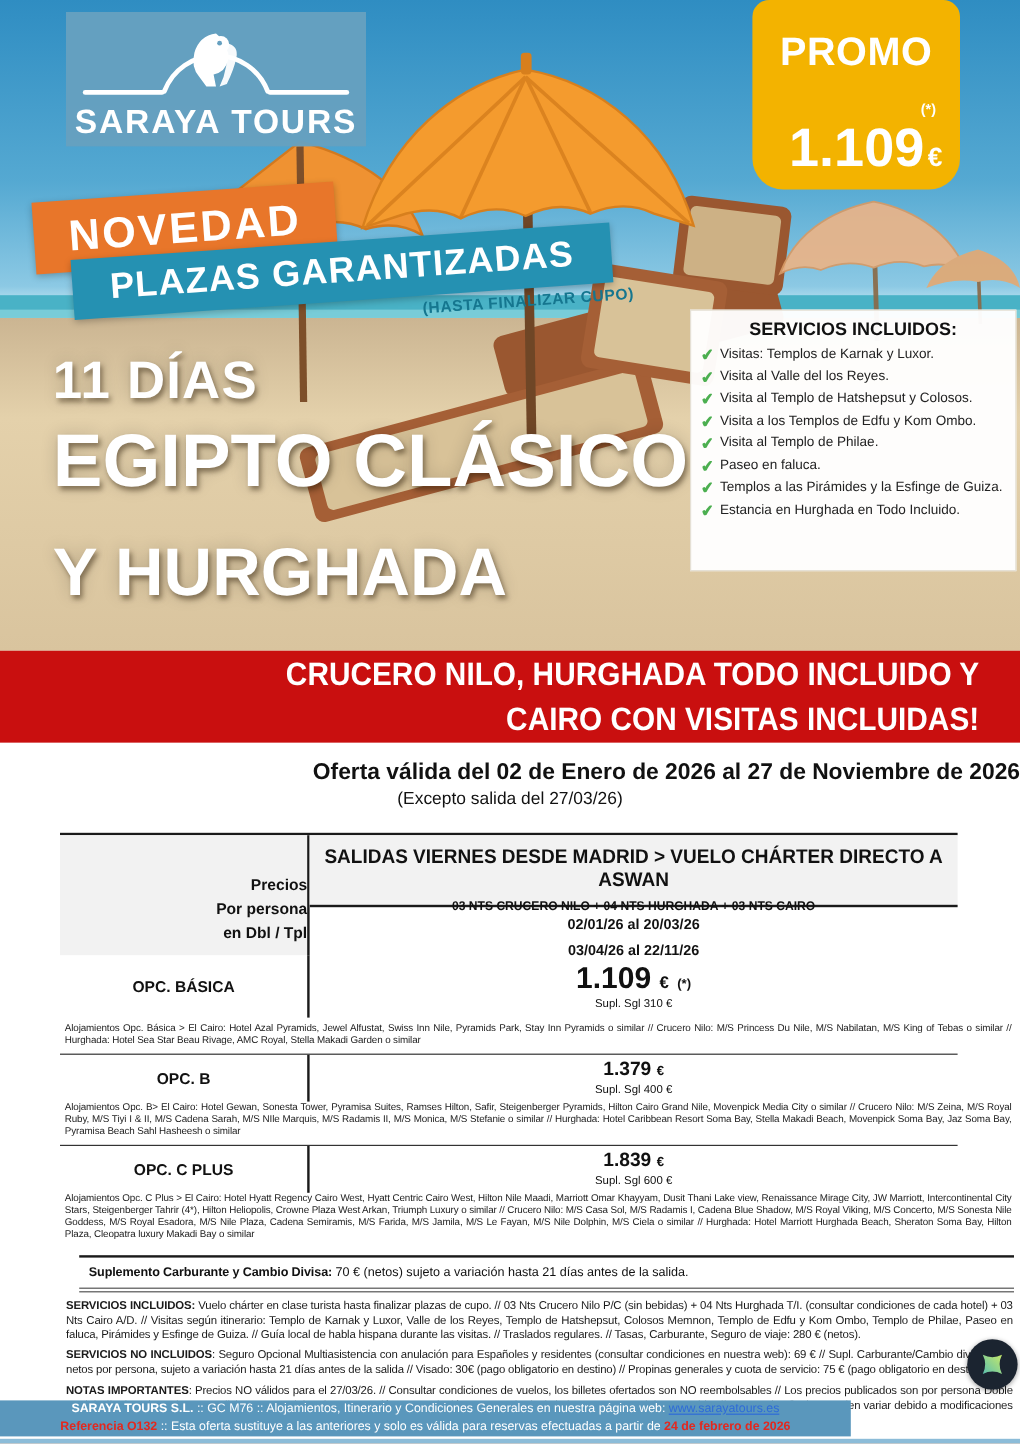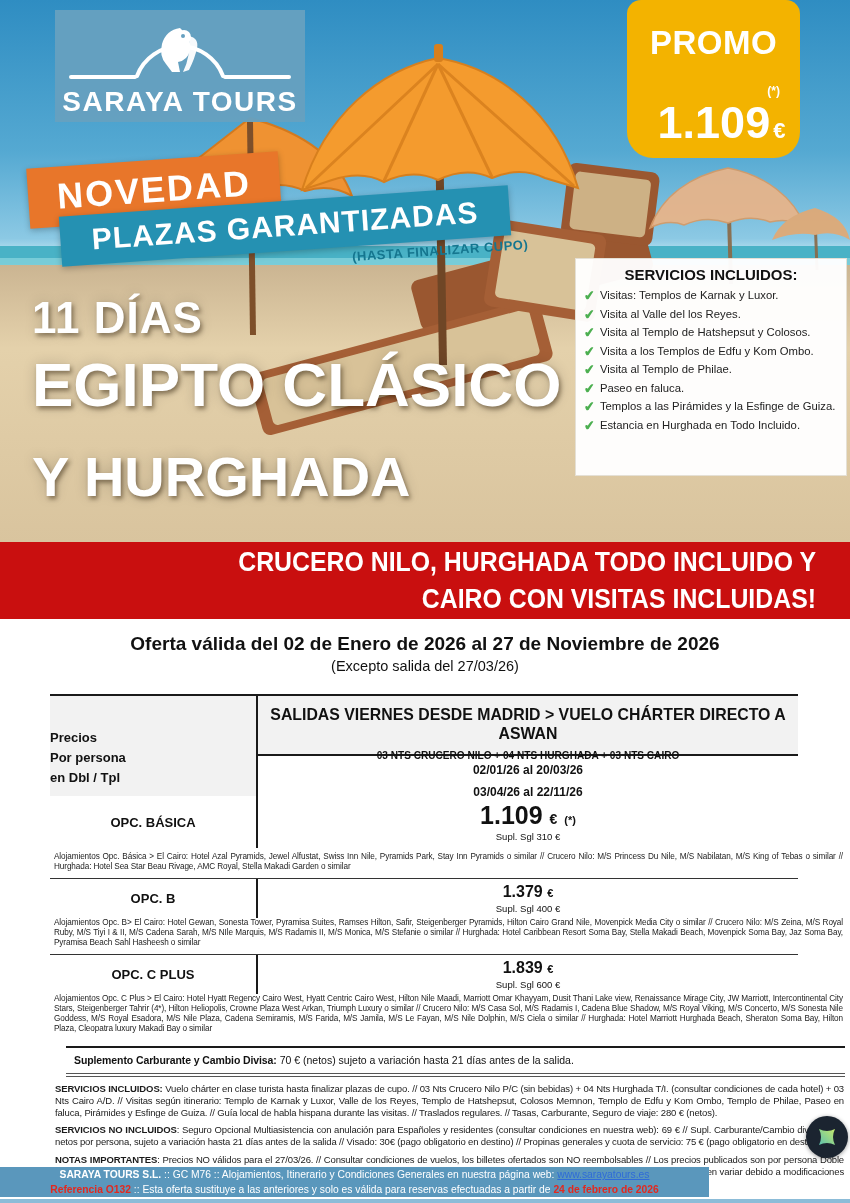--- a/index.html
+++ b/index.html
@@ -22,46 +22,46 @@
   .promo-price { position:absolute; left:16px; right:0; top:100px; font-size:45px; font-weight:bold; line-height:1; }
   .promo-price .cur { font-size:22px; font-weight:bold; margin-left:3px; }
 
   .ribbon { position:absolute; color:#fff; font-weight:bold; text-align:center; transform:rotate(-4deg);
             box-shadow:0 2px 6px rgba(0,0,0,0.25); }
   .novedad { left:28px; top:160px; width:252px; height:60px; background:#e8762a; font-size:36px; line-height:60px; letter-spacing:2px; }
   .plazas  { left:60px; top:201px; width:450px; height:50px; background:#2591b2; font-size:30px; line-height:50px; letter-spacing:1px; }
   .plazas-note { position:absolute; left:352px; top:243px; transform:rotate(-4deg); color:#15768f;
                  font-weight:bold; font-size:13px; letter-spacing:0.5px; }
 
-  .hero-title { position:absolute; left:32px; top:296px; color:#fff; font-weight:bold;
+  .hero-title { position:absolute; left:44px; top:296px; color:#fff; font-weight:bold;
                 text-shadow:2px 3px 4px rgba(40,25,5,0.45), 0 0 14px rgba(0,0,0,0.18); line-height:1; }
   .hero-title .t1 { font-size:44px; letter-spacing:1px; }
   .hero-title .t2 { font-size:62px; margin-top:14px; letter-spacing:0px; }
   .hero-title .t3 { font-size:56px; margin-top:33px; }
 
   .services { position:absolute; left:575px; top:258px; width:272px; height:218px;
               background:rgba(255,255,255,0.96); border:1px solid #e5e0d5; padding:7px 8px 4px 8px; }
   .sv-title { text-align:center; font-weight:bold; font-size:15px; margin-bottom:6px; color:#111; }
   .sv-item  { display:flex; align-items:flex-start; gap:5px; margin-bottom:5.5px; font-size:11.3px; color:#222; line-height:1.1; }
   .chk { color:#4caf50; font-size:13px; font-weight:bold; line-height:1; transform:rotate(-6deg); flex:0 0 auto; }
 
   
   .redbar { width:850px; height:77px; background:#c90f0f; color:#fff; text-align:right;
             display:flex; flex-direction:column; justify-content:center; }
   .redbar div { font-size:27px; font-weight:bold; line-height:1.35; transform:scaleX(0.92); letter-spacing:0px; }
 
   
   .content { position:relative; background:#fff; color:#111; }
-  .validity { text-align:center; font-size:19px; font-weight:bold; padding-top:14px; }
+  .validity { text-align:right; font-size:19px; font-weight:bold; padding-top:14px; }
   .exception { text-align:center; font-size:14.5px; margin-top:3px; margin-bottom:20px; }
 
   .ptable { margin-left:50px; width:748px; border-top:2px solid #1a1a1a; }
   .thead { display:grid; grid-template-columns:208px 540px; grid-template-rows:60px 40px; }
   .left-head { grid-row:1 / 3; background:#f2f2f2; border-right:2px solid #1a1a1a;
-               display:flex; flex-direction:column; justify-content:flex-end; align-items:flex-start;
+               display:flex; flex-direction:column; justify-content:flex-end; align-items:flex-end;
                font-weight:bold; font-size:13px; line-height:1.55; padding-bottom:8px; }
   .main-head { background:#f2f2f2; border-bottom:2px solid #1a1a1a; text-align:center; padding-top:9px; }
   .main-h { font-weight:bold; font-size:16.5px; transform:scaleX(0.96); }
   .sub-h  { font-weight:bold; font-size:10.5px; margin-top:6px; transform:scaleX(0.96); }
   .dates-cell { text-align:center; font-weight:bold; font-size:12px; line-height:1.8; padding-top:4px; }
 
   .opt-row { display:grid; grid-template-columns:208px 540px; align-items:center; }
   .opt-row .opt-label { font-weight:bold; font-size:13px; text-align:center; align-self:center; }
   .opt-row .opt-left { border-right:2px solid #1a1a1a; align-self:stretch; display:flex; align-items:center; justify-content:center; }
   .opt-price { text-align:center; padding:5px 0 4px 0; }

